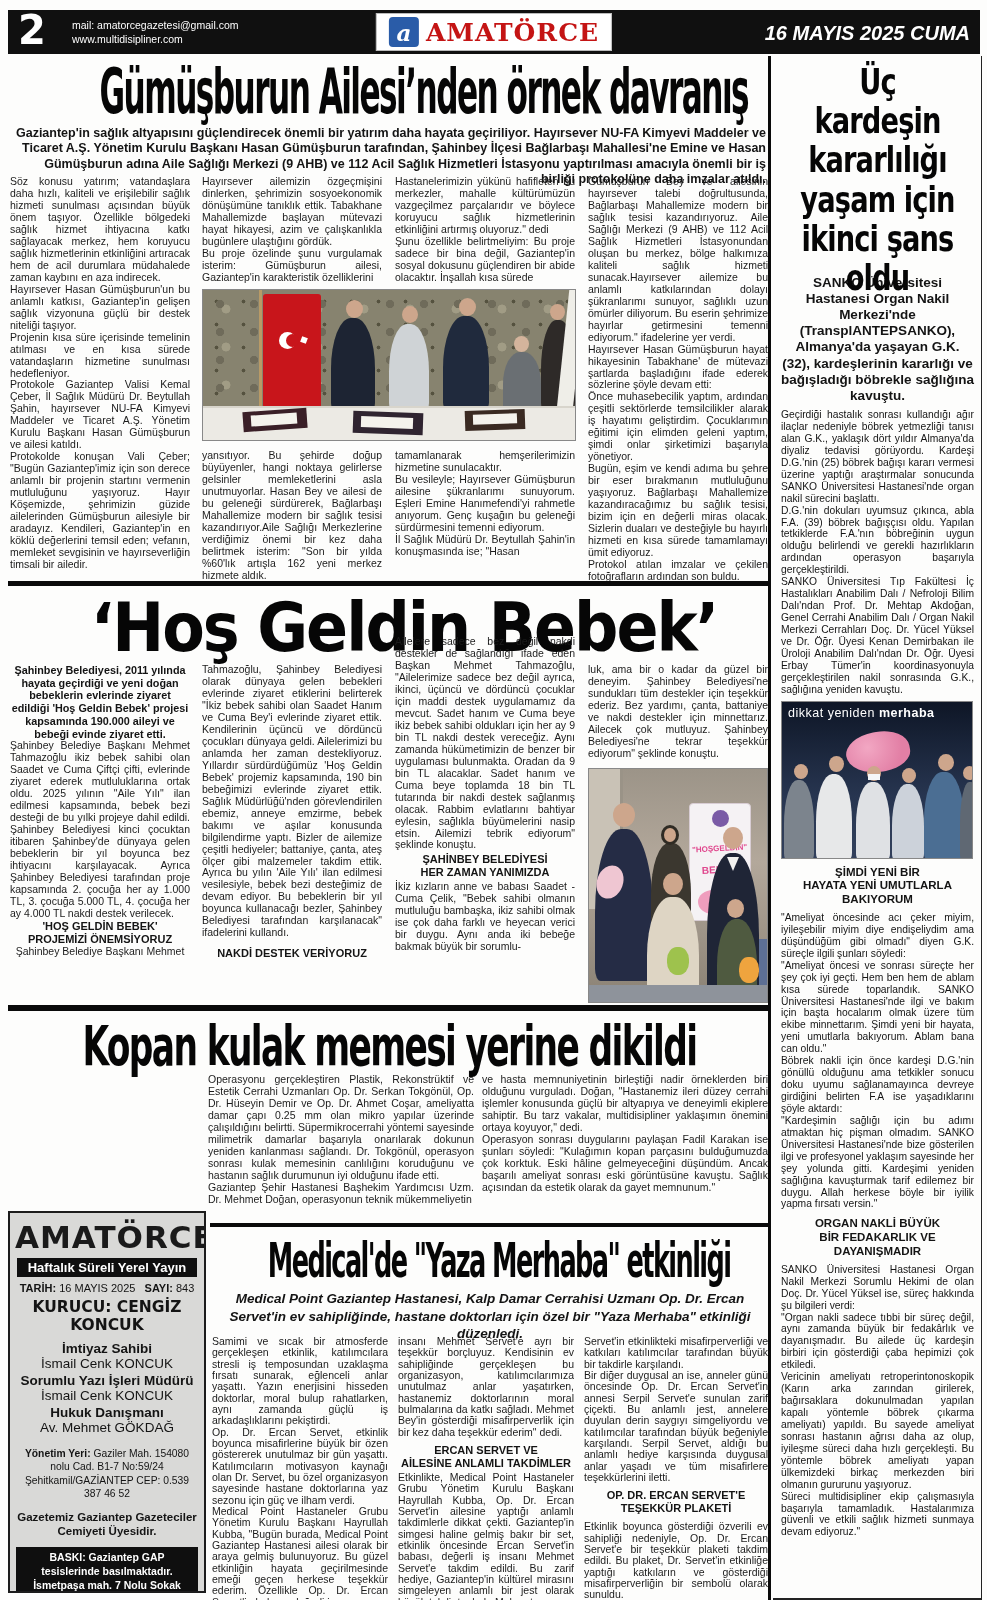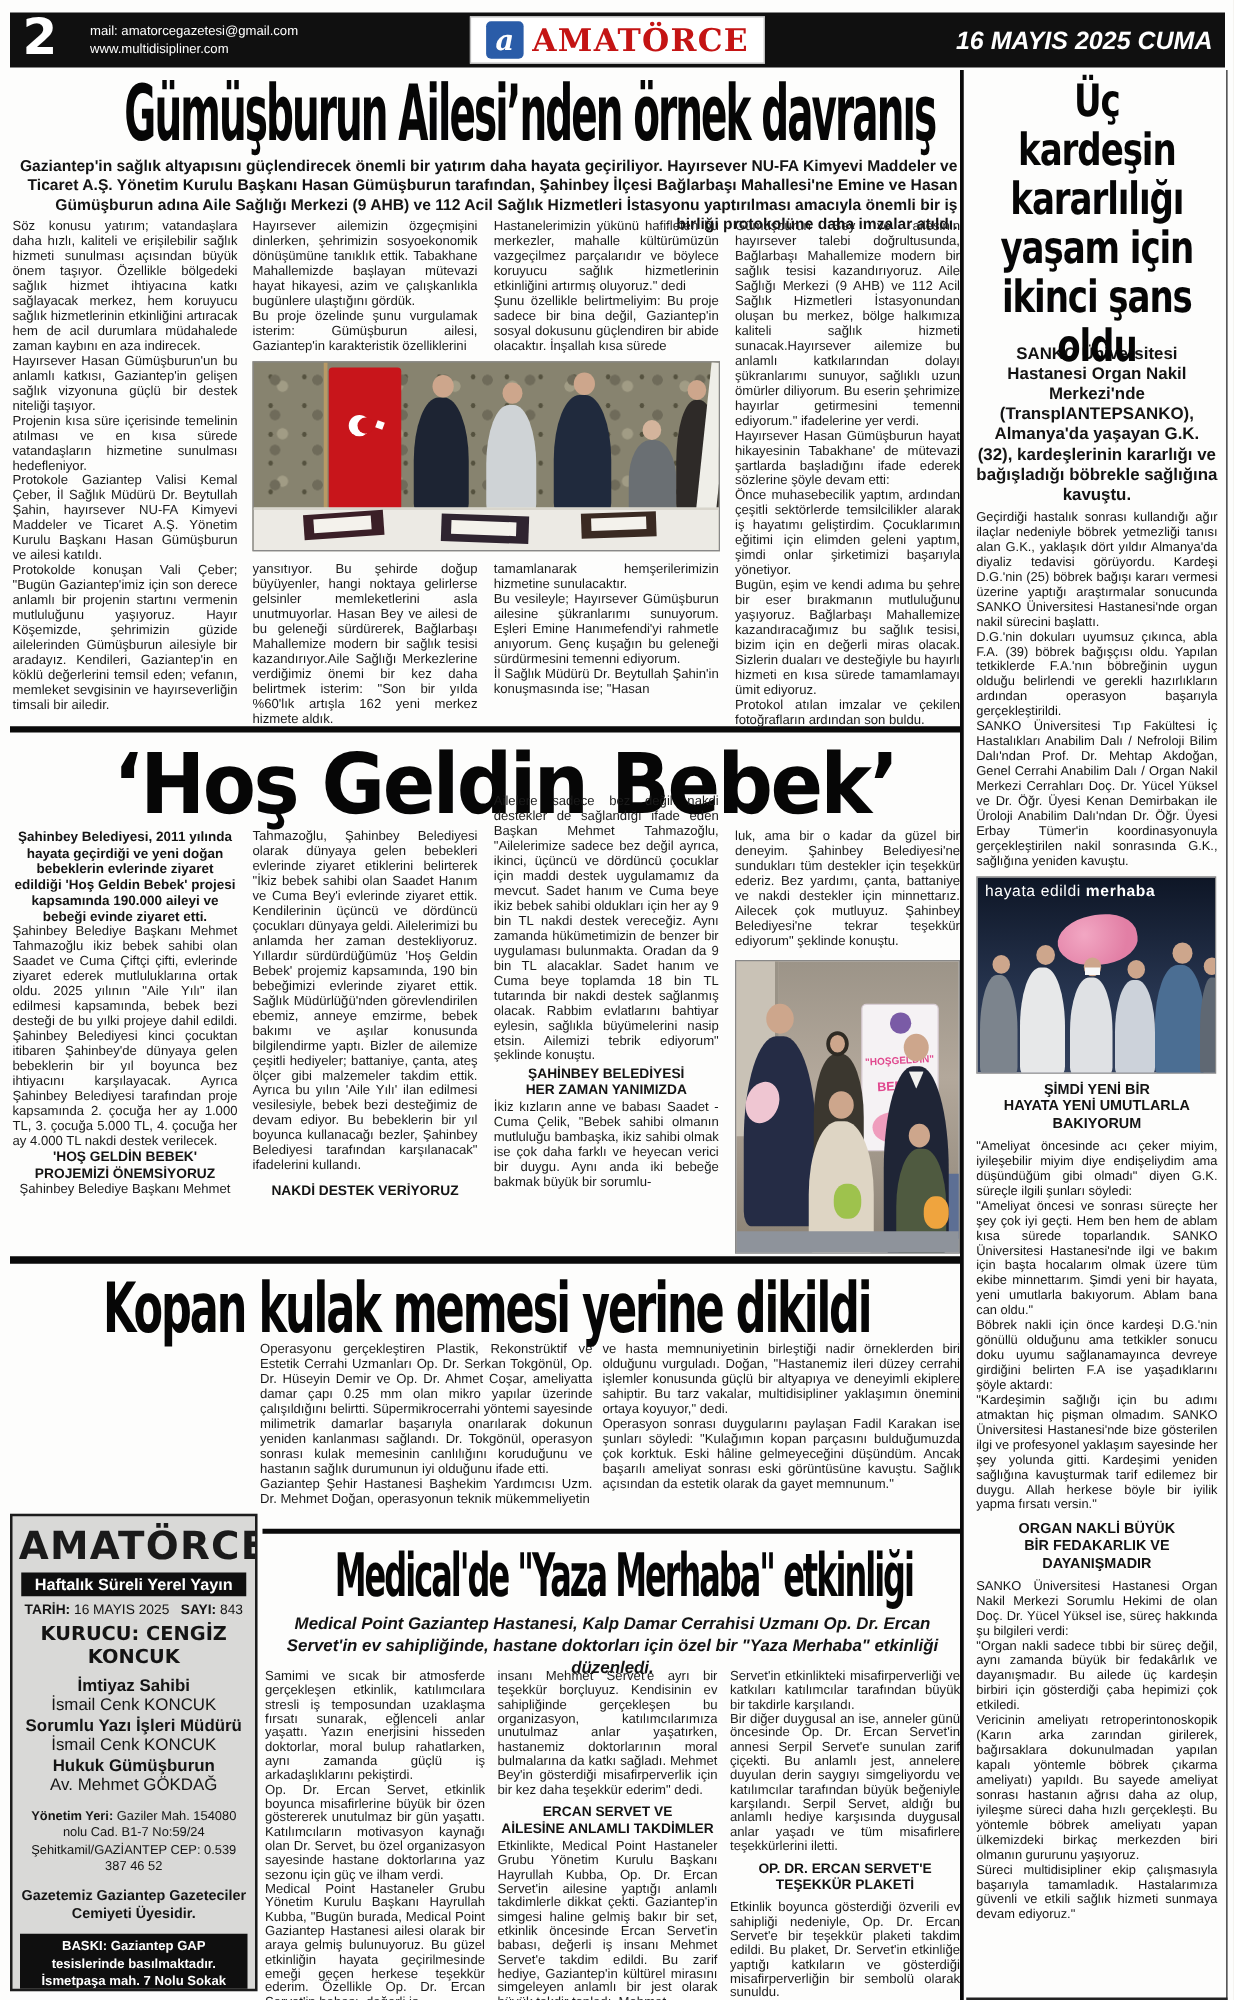--- a/index.html
+++ b/index.html
@@ -208,21 +208,21 @@
       <b>TARİH:</b>
       <span>16 MAYIS 2025</span>&nbsp;&nbsp;
       <b>SAYI:</b>
       <span>843</span>
     </div>
     <div class="imp-kurucu">KURUCU: CENGİZ KONCUK</div>
     <div class="imp-role">İmtiyaz Sahibi</div>
     <div class="imp-val">İsmail Cenk KONCUK</div>
     <div class="imp-role" style="margin-top:2px">Sorumlu Yazı İşleri Müdürü</div>
     <div class="imp-val">İsmail Cenk KONCUK</div>
-    <div class="imp-role" style="margin-top:2px">Hukuk Gümüşburun</div>
+    <div class="imp-role" style="margin-top:2px">Hukuk Danışmanı</div>
     <div class="imp-val">Av. Mehmet GÖKDAĞ</div>
     <div class="imp-adr">
       <b>Yönetim Yeri:</b>
       <span>Gaziler Mah. 154080 nolu Cad. B1-7 No:59/24 Şehitkamil/GAZİANTEP CEP: 0.539 387 46 52</span>
     </div>
     <div class="imp-uye">Gazetemiz Gaziantep Gazeteciler Cemiyeti Üyesidir.</div>
     <div class="imp-baski">BASKI:  Gaziantep GAP tesislerinde basılmaktadır.
 İsmetpaşa mah. 7 Nolu Sokak No:17</div>
 
   </div>
@@ -259,21 +259,21 @@
 ikinci şans
 oldu</span>
     </div>
     <div class="sb-intro">SANKO Üniversitesi Hastanesi Organ Nakil Merkezi'nde (TransplANTEPSANKO), Almanya'da yaşayan G.K. (32), kardeşlerinin kararlığı ve bağışladığı böbrekle sağlığına kavuştu.</div>
     <div class="sb-body">Geçirdiği hastalık sonrası kullandığı ağır ilaçlar nedeniyle böbrek yetmezliği tanısı alan G.K., yaklaşık dört yıldır Almanya'da diyaliz tedavisi görüyordu. Kardeşi D.G.'nin (25) böbrek bağışı kararı vermesi üzerine yaptığı araştırmalar sonucunda SANKO Üniversitesi Hastanesi'nde organ nakil sürecini başlattı.
 D.G.'nin dokuları uyumsuz çıkınca, abla F.A. (39) böbrek bağışçısı oldu. Yapılan tetkiklerde F.A.'nın böbreğinin uygun olduğu belirlendi ve gerekli hazırlıkların ardından operasyon başarıyla gerçekleştirildi.
 SANKO Üniversitesi Tıp Fakültesi İç Hastalıkları Anabilim Dalı / Nefroloji Bilim Dalı'ndan Prof. Dr. Mehtap Akdoğan, Genel Cerrahi Anabilim Dalı / Organ Nakil Merkezi Cerrahları Doç. Dr. Yücel Yüksel ve Dr. Öğr. Üyesi Kenan Demirbakan ile Üroloji Anabilim Dalı'ndan Dr. Öğr. Üyesi Erbay Tümer'in koordinasyonuyla gerçekleştirilen nakil sonrasında G.K., sağlığına yeniden kavuştu.</div>
 
     <div class="photo" style="position:relative;left:0;top:0;width:192px;height:158px;margin-top:5px;background:linear-gradient(180deg,#0e1626,#273550 60%,#32405c)">
       <div class="ph-label" style="left:6px;top:4px">
-        <span>hayata edildi </span><b>merhaba</b>
+        <span>dikkat yeniden </span><b>merhaba</b>
       </div>
       <div class="abs" style="left:64px;top:30px;width:64px;height:40px;border-radius:50% 50% 45% 55%;background:radial-gradient(circle at 35% 35%,#f2a7c3,#e27fa5 70%);transform:rotate(-10deg)"></div>
       <div class="fig" style="left:2px;top:78px;width:30px;height:80px;background:#7c848d"></div>
       <div class="head" style="left:12px;top:62px;width:14px;height:15px"></div>
       <div class="fig" style="left:34px;top:72px;width:36px;height:86px;background:#e7e8e9"></div>
       <div class="head" style="left:47px;top:54px;width:15px;height:16px"></div>
       <div class="fig" style="left:74px;top:80px;width:34px;height:78px;background:#dfe1e4"></div>
       <div class="head" style="left:85px;top:64px;width:14px;height:15px"></div>
       <div class="abs" style="left:86px;top:72px;width:12px;height:6px;background:#f6f7f8"></div>
       <div class="fig" style="left:110px;top:82px;width:32px;height:76px;background:#ccd2da"></div>

